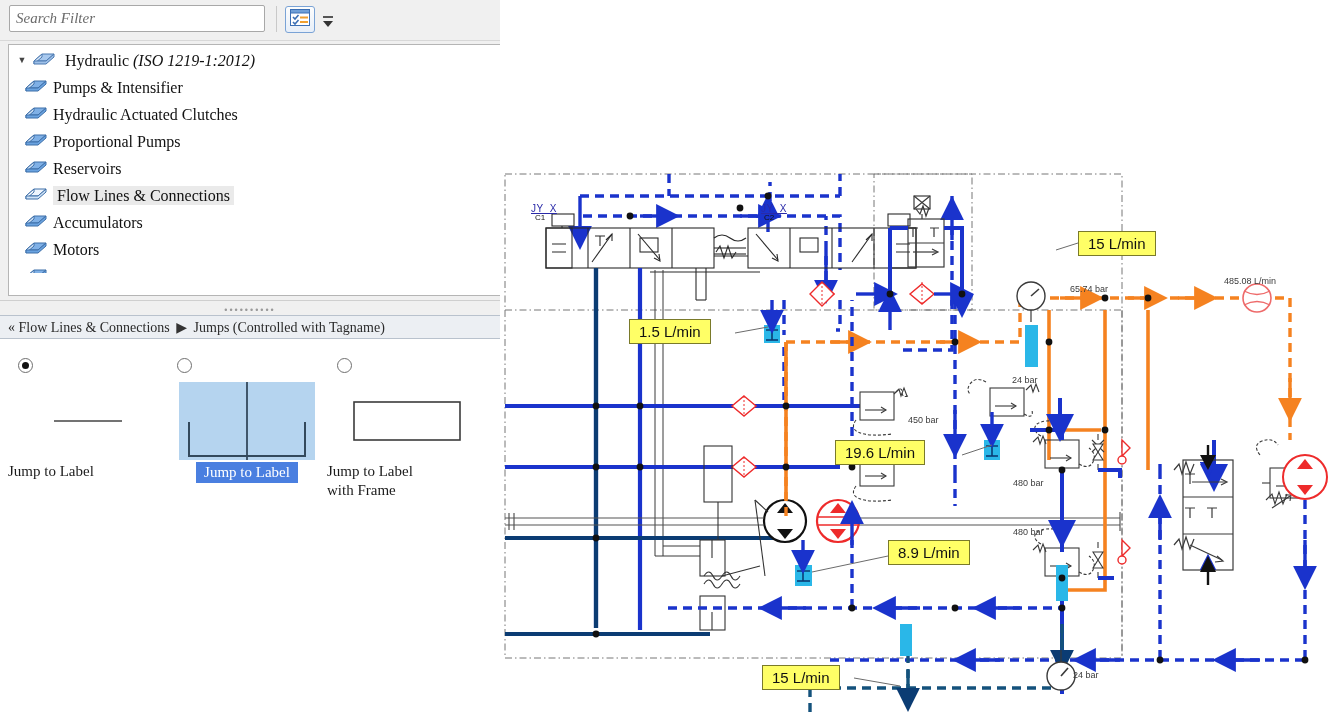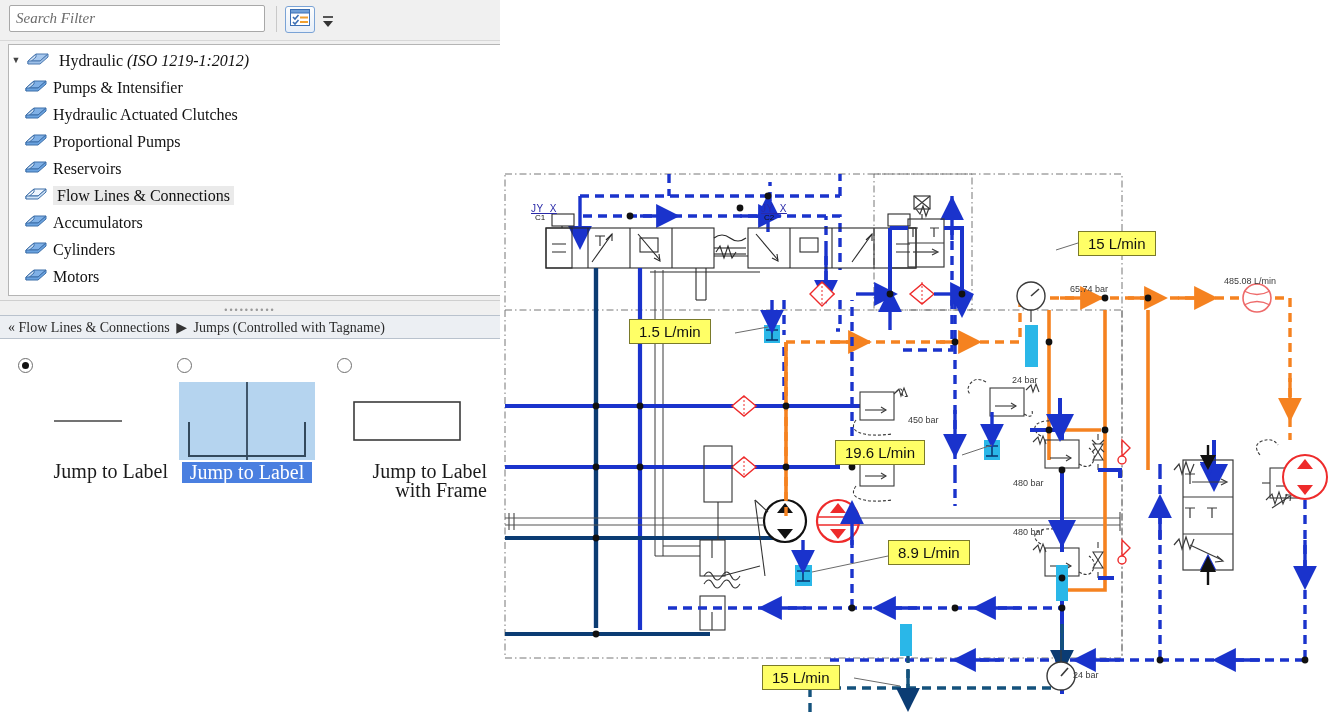--- a/index.html
+++ b/index.html
@@ -47,20 +47,21 @@
   
   #tree-wrap{
     position:absolute;left:8px;top:44px;width:554px;height:252px;
     background:#fff;border:1px solid #b5b5b5;box-sizing:border-box;
     overflow:hidden;
   }
   #tree-list{position:absolute;left:0;top:0;right:16px;top:0;}
   .tree-row{
     position:relative;height:27px;line-height:27px;white-space:nowrap;
     font-family:"Liberation Serif", serif;font-size:16px;color:#111;
+    padding-left:6px;
   }
   .tree-row.selected > .tree-label{background:#eaeaea;padding:1px 4px;}
   .tree-row .expander{
     display:inline-block;width:14px;vertical-align:middle;text-align:center;
     color:#444;font-size:9px;
   }
   .bk-icon{display:inline-block;vertical-align:middle;margin-right:6px;}
   .tree-row.child{padding-left:16px;}
   .tree-label{vertical-align:middle;}
   .tree-label .iso{font-style:italic;}
@@ -101,22 +102,22 @@
     position:absolute;top:18px;left:10px;width:15px;height:15px;border-radius:50%;
     border:1px solid #6f6f6f;background:#fff;box-sizing:border-box;cursor:pointer;
   }
   .pal-radio.on::after{
     content:"";position:absolute;left:3px;top:3px;width:7px;height:7px;border-radius:50%;
     background:#111;
   }
   .pal-preview{position:absolute;left:12px;top:42px;width:136px;height:78px;}
   .pal-preview.sel{background:#b5d4ef;}
   .pal-caption{
-    position:absolute;left:0;top:122px;width:160px;text-align:right;
-    font-family:"Liberation Serif", serif;font-size:20px;color:#1b1b1b;line-height:19px;
+    position:absolute;left:0;top:122px;width:160px;text-align:left;
+    font-family:"Liberation Serif", serif;font-size:15px;color:#1b1b1b;line-height:19px;
   }
   .pal-caption.sel-text{
     display:inline-block;width:auto;left:50%;transform:translateX(-50%);
     background:#4a7fe0;color:#fff;padding:1px 8px;
   }
 
   
   #canvas{
     position:absolute;left:500px;top:0;width:829px;height:714px;
     background:#fff;overflow:hidden;
@@ -238,29 +239,20 @@
       <div class="tree-row child">
         <span class="bk-icon">
           <svg width="22" height="16" viewBox="0 0 22 16">
               <path d="M1 11 L9 4 L21 4 L13 11 Z" fill="#7fb0e6" stroke="#3d6ea8"></path>
               <path d="M1 11 L9 4 L9 7 L1 14 Z" fill="#cfe2f6" stroke="#3d6ea8"></path>
               <path d="M1 14 L13 14 L21 7 L21 4 L13 11 L1 11 Z" fill="#6aa3e0" stroke="#3d6ea8"></path>
             </svg>
         </span><span class="tree-label">Accumulators</span>
       </div>
 
-      <div class="tree-row child">
-        <span class="bk-icon">
-          <svg width="22" height="16" viewBox="0 0 22 16">
-              <path d="M1 11 L9 4 L21 4 L13 11 Z" fill="#7fb0e6" stroke="#3d6ea8"></path>
-              <path d="M1 11 L9 4 L9 7 L1 14 Z" fill="#cfe2f6" stroke="#3d6ea8"></path>
-              <path d="M1 14 L13 14 L21 7 L21 4 L13 11 L1 11 Z" fill="#6aa3e0" stroke="#3d6ea8"></path>
-            </svg>
-        </span><span class="tree-label">Cylinders</span>
-      </div>
 
       <div class="tree-row child">
         <span class="bk-icon">
           <svg width="22" height="16" viewBox="0 0 22 16">
               <path d="M1 11 L9 4 L21 4 L13 11 Z" fill="#7fb0e6" stroke="#3d6ea8"></path>
               <path d="M1 11 L9 4 L9 7 L1 14 Z" fill="#cfe2f6" stroke="#3d6ea8"></path>
               <path d="M1 14 L13 14 L21 7 L21 4 L13 11 L1 11 Z" fill="#6aa3e0" stroke="#3d6ea8"></path>
             </svg>
         </span><span class="tree-label">Motors</span>
       </div>

